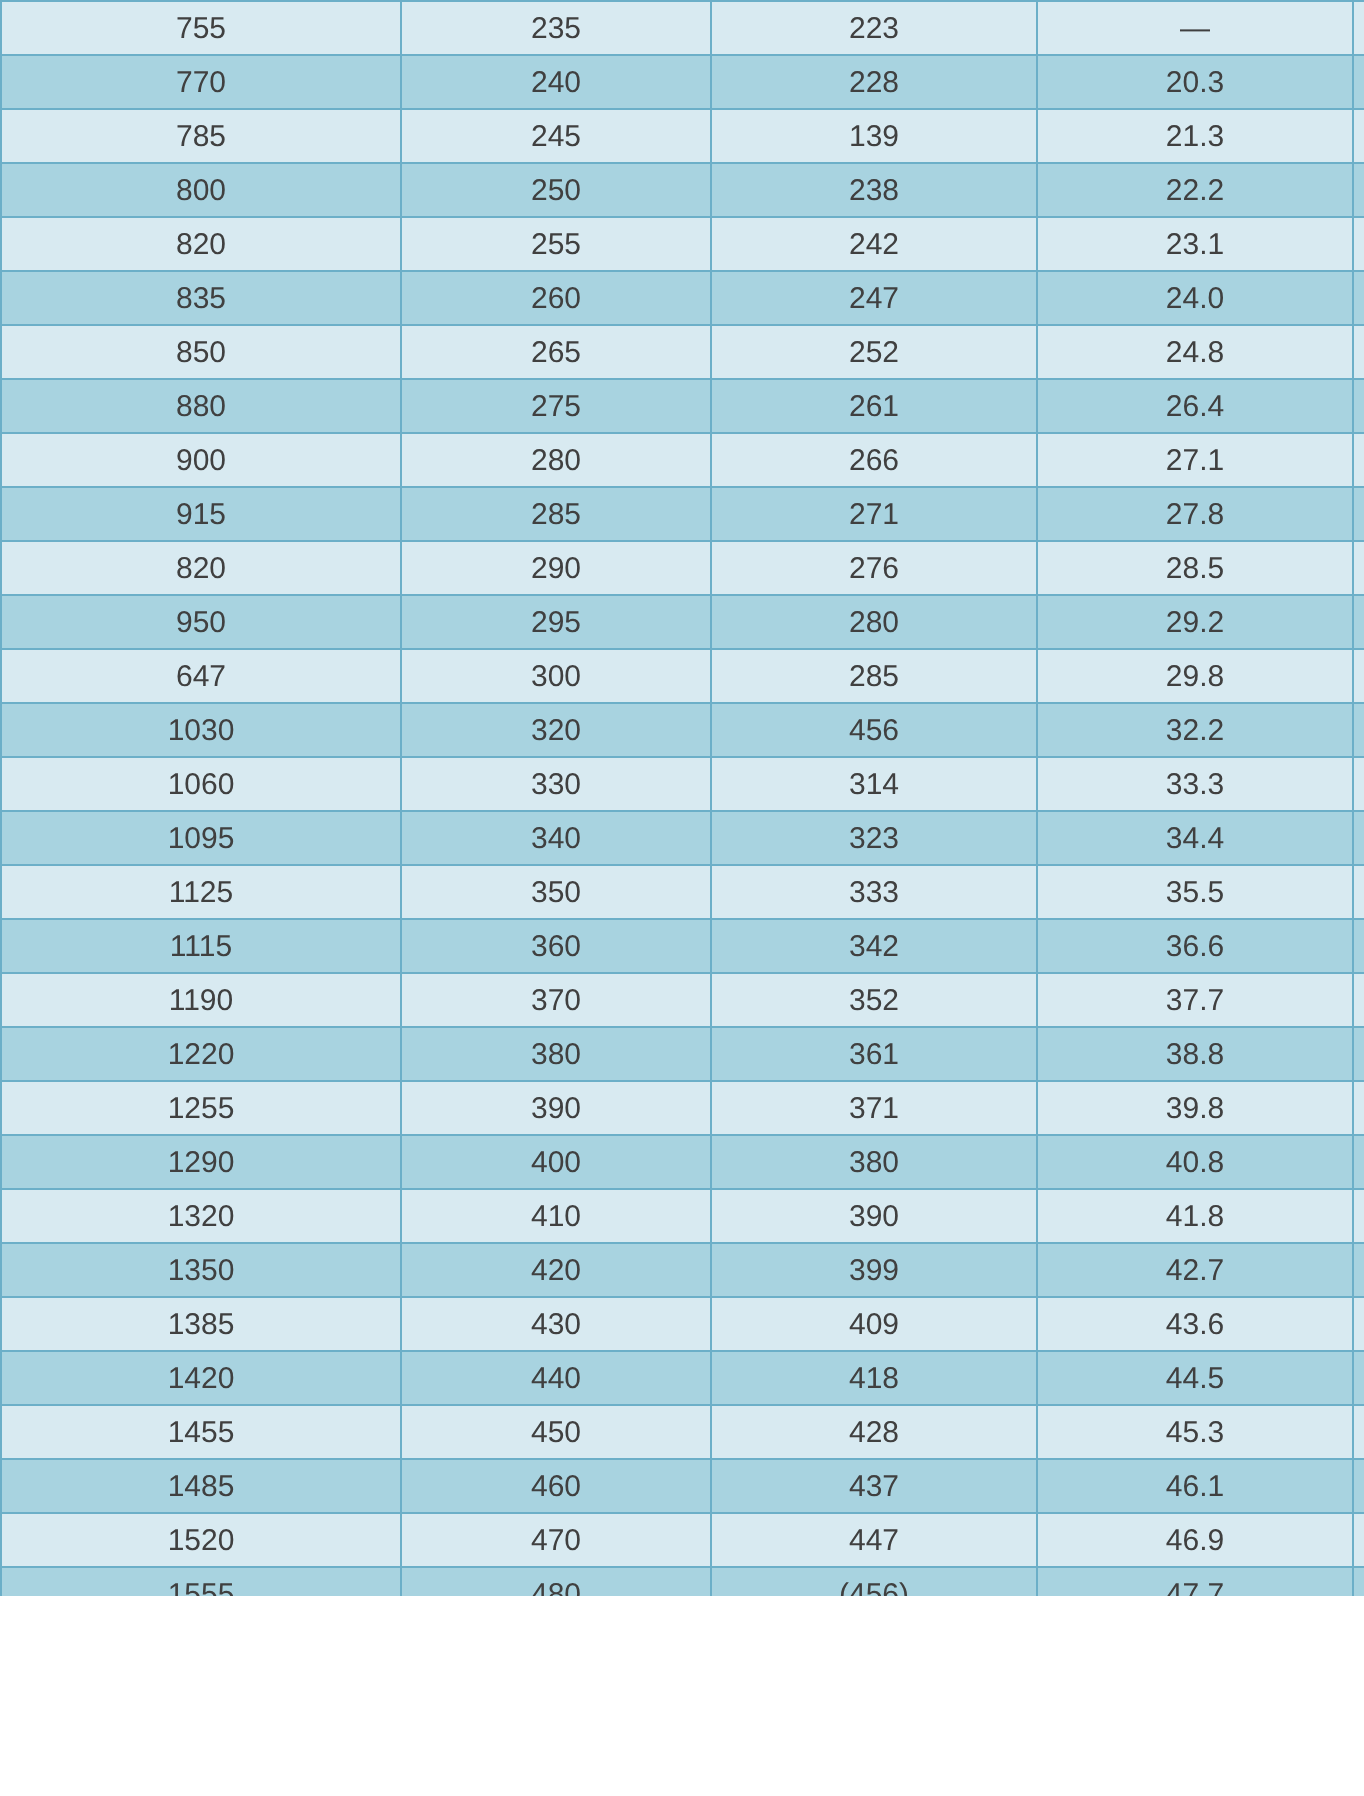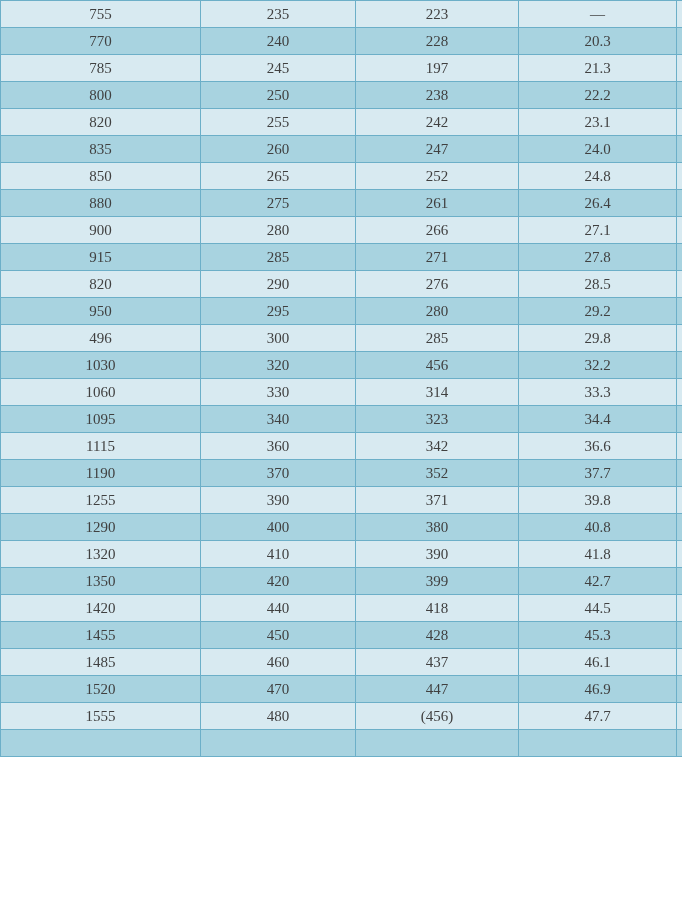--- a/index.html
+++ b/index.html
@@ -15,21 +15,20 @@
     padding: 0;
     background: var(--page-bg);
     font-family: "Liberation Sans", "DejaVu Sans", sans-serif;
   }
   .viewport {
     width: 682px;
     height: 798px;
     overflow: hidden;
     position: relative;
     background: var(--page-bg);
-    font-family: Liberation Serif, serif;
   }
   table.data-table {
     border-collapse: collapse;
     table-layout: fixed;
     width: 682px;
   }
   table.data-table td {
     border: 1px solid var(--border);
     height: 27px;
     padding: 0;
@@ -71,21 +70,21 @@
         <tr>
           <td>770</td>
           <td>240</td>
           <td>228</td>
           <td>20.3</td>
           <td></td>
         </tr>
         <tr>
           <td>785</td>
           <td>245</td>
-          <td>197</td>
+          <td>139</td>
           <td>21.3</td>
           <td></td>
         </tr>
         <tr>
           <td>800</td>
           <td>250</td>
           <td>238</td>
           <td>22.2</td>
           <td></td>
         </tr>
@@ -139,21 +138,21 @@
           <td></td>
         </tr>
         <tr>
           <td>950</td>
           <td>295</td>
           <td>280</td>
           <td>29.2</td>
           <td></td>
         </tr>
         <tr>
-          <td>496</td>
+          <td>647</td>
           <td>300</td>
           <td>285</td>
           <td>29.8</td>
           <td></td>
         </tr>
         <tr>
           <td>1030</td>
           <td>320</td>
           <td>456</td>
           <td>32.2</td>
@@ -167,34 +166,48 @@
           <td></td>
         </tr>
         <tr>
           <td>1095</td>
           <td>340</td>
           <td>323</td>
           <td>34.4</td>
           <td></td>
         </tr>
         <tr>
+          <td>1125</td>
+          <td>350</td>
+          <td>333</td>
+          <td>35.5</td>
+          <td></td>
+        </tr>
+        <tr>
           <td>1115</td>
           <td>360</td>
           <td>342</td>
           <td>36.6</td>
           <td></td>
         </tr>
         <tr>
           <td>1190</td>
           <td>370</td>
           <td>352</td>
           <td>37.7</td>
           <td></td>
         </tr>
         <tr>
+          <td>1220</td>
+          <td>380</td>
+          <td>361</td>
+          <td>38.8</td>
+          <td></td>
+        </tr>
+        <tr>
           <td>1255</td>
           <td>390</td>
           <td>371</td>
           <td>39.8</td>
           <td></td>
         </tr>
         <tr>
           <td>1290</td>
           <td>400</td>
           <td>380</td>
@@ -206,20 +219,27 @@
           <td>410</td>
           <td>390</td>
           <td>41.8</td>
           <td></td>
         </tr>
         <tr>
           <td>1350</td>
           <td>420</td>
           <td>399</td>
           <td>42.7</td>
+          <td></td>
+        </tr>
+        <tr>
+          <td>1385</td>
+          <td>430</td>
+          <td>409</td>
+          <td>43.6</td>
           <td></td>
         </tr>
         <tr>
           <td>1420</td>
           <td>440</td>
           <td>418</td>
           <td>44.5</td>
           <td></td>
         </tr>
         <tr>

